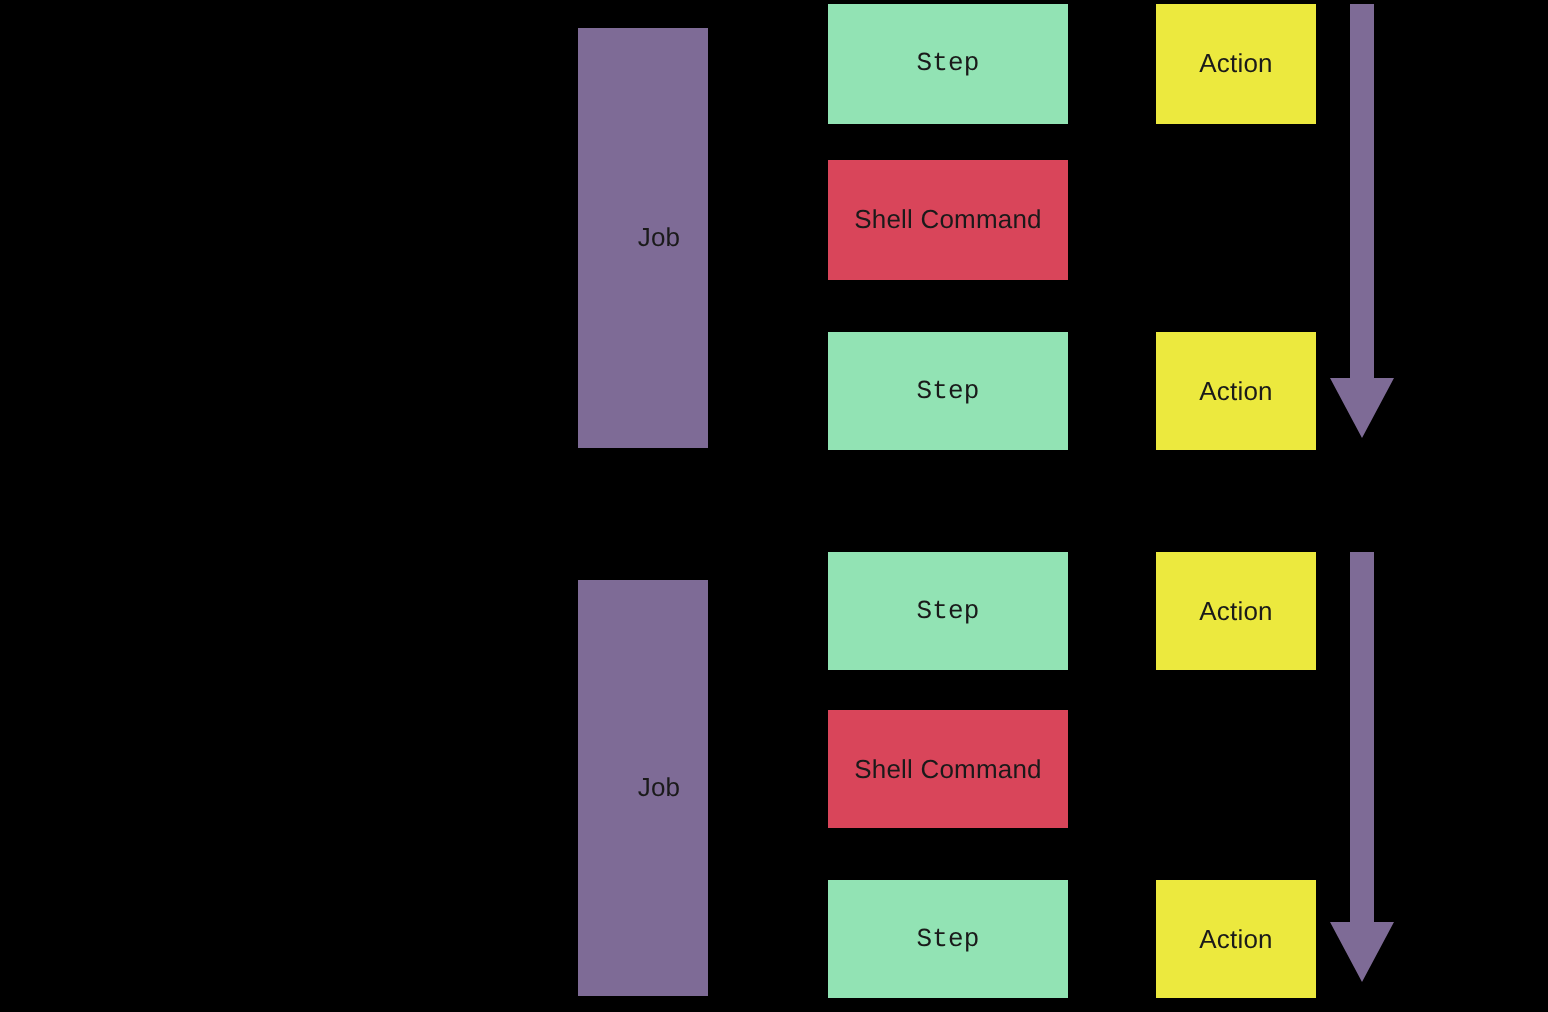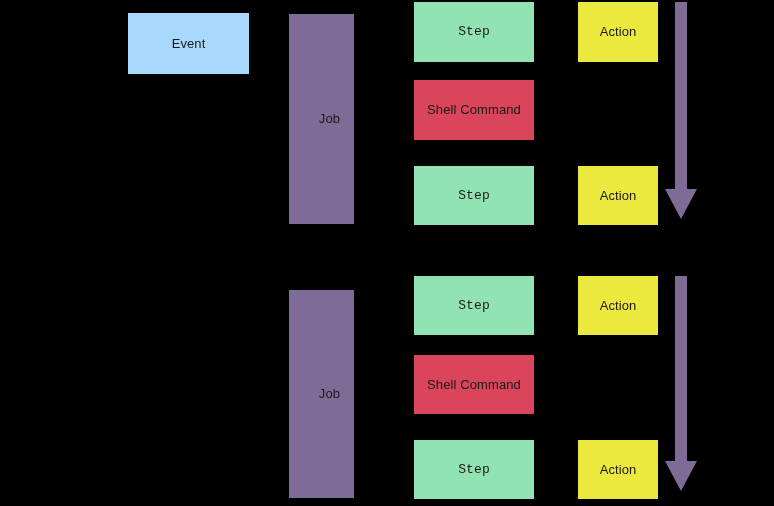--- a/index.html
+++ b/index.html
@@ -40,23 +40,20 @@
   .arrow {
     position: absolute;
     overflow: visible;
   }
   .arrow svg { display: block; }
 </style>
 </head>
 <body>
 
 <div id="canvas" style="background: rgb(0, 0, 0);">
-    <div class="node node-event" style="left: 128px; top: 13px; width: 121px; height: 61px; background: rgb(168, 216, 252); color: rgb(26, 26, 26);">
-      <span>Event</span>
-    </div>
     <div class="node node-job" style="left: 289px; top: 14px; width: 65px; height: 210px; background: rgb(126, 107, 150); color: rgb(26, 26, 26);">
       <span>Job</span>
     </div>
     <div class="node node-step" style="left: 414px; top: 2px; width: 120px; height: 60px; background: rgb(146, 227, 180); color: rgb(26, 26, 26);">
       <span>Step</span>
     </div>
     <div class="node node-action" style="left: 578px; top: 2px; width: 80px; height: 60px; background: rgb(236, 233, 62); color: rgb(26, 26, 26);">
       <span>Action</span>
     </div>
     <div class="node node-shell" style="left: 414px; top: 80px; width: 120px; height: 60px; background: rgb(217, 69, 90); color: rgb(26, 26, 26);">

